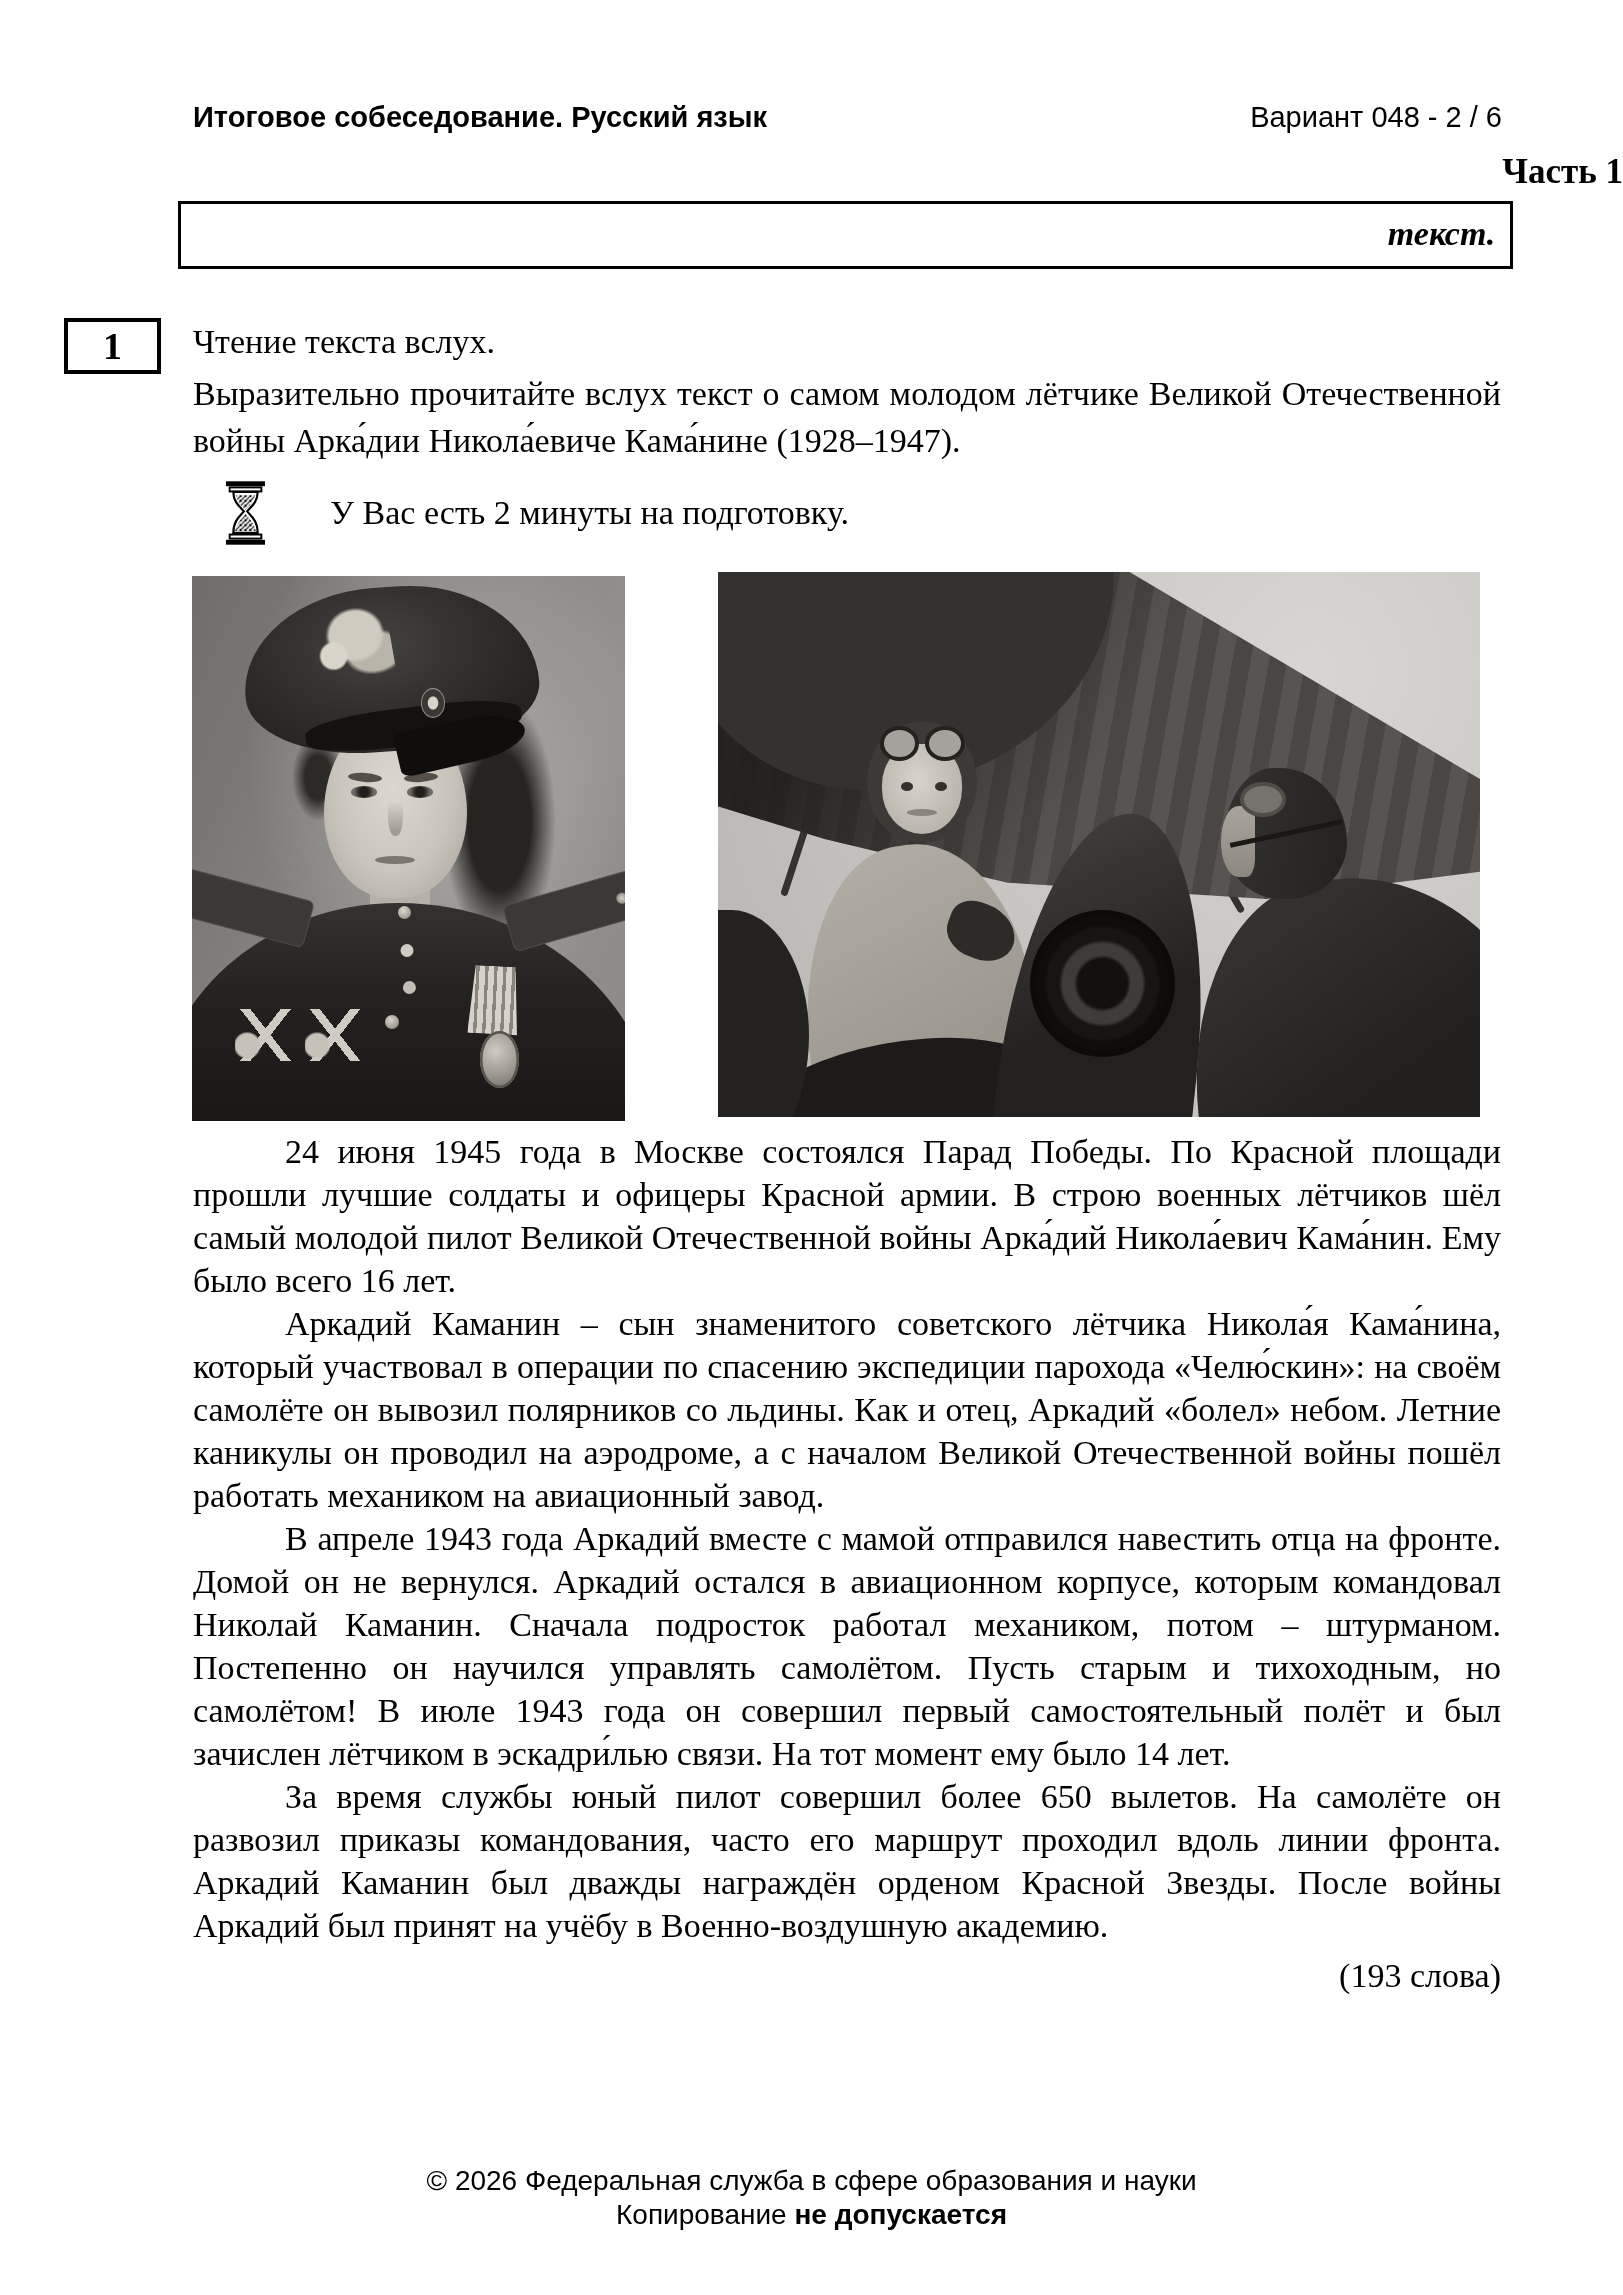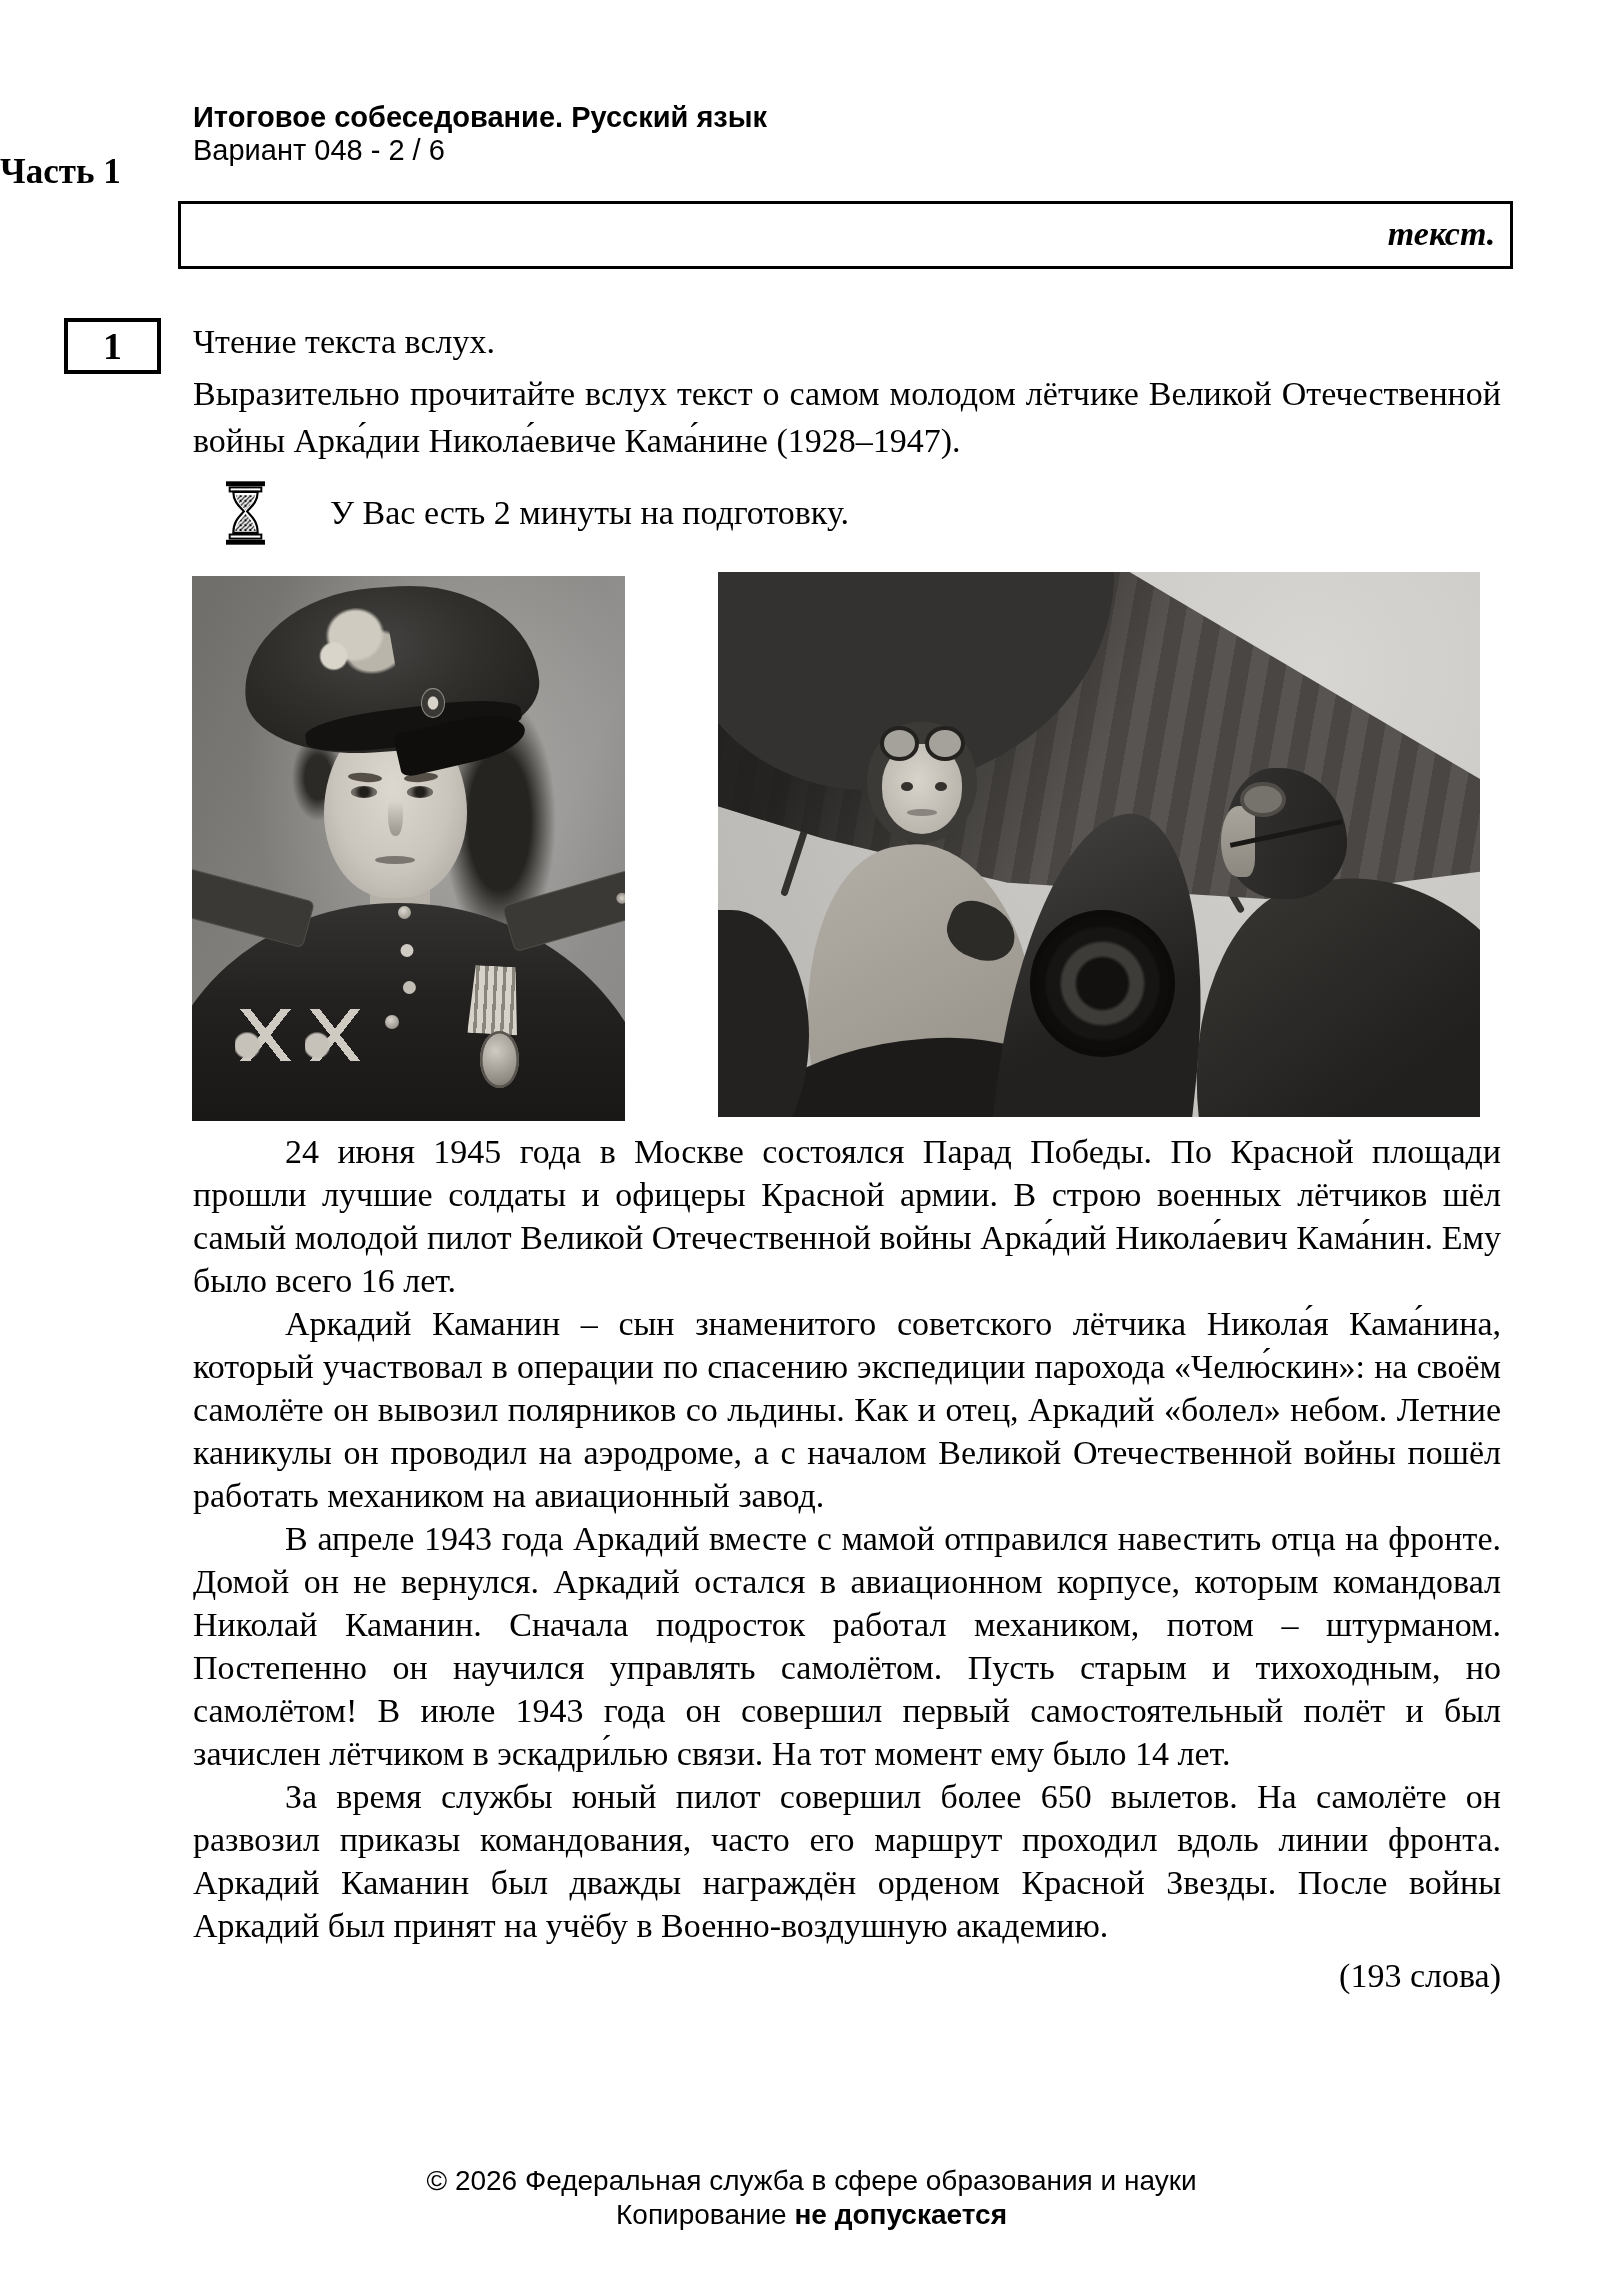--- a/index.html
+++ b/index.html
@@ -4,26 +4,26 @@
 <style>
   html,body{margin:0;padding:0;}
   body{
     width:1623px;height:2295px;position:relative;background:#ffffff;color:#000;
     font-family:"Liberation Serif", serif;overflow:hidden;
   }
 
   
   .header{position:absolute;left:193px;top:101px;width:1309px;display:flex;
     justify-content:space-between;align-items:baseline;
-    font-family:"Liberation Sans", sans-serif;font-size:29px;flex-direction:column;}
+    font-family:"Liberation Sans", sans-serif;font-size:29px;}
   .header-left{font-weight:bold;}
   .header-right{font-weight:normal;}
 
   
-  .part-title{position:absolute;left:0;top:152px;width:100%;text-align:left;
+  .part-title{position:absolute;left:0;top:152px;width:100%;text-align:right;
     font-weight:bold;font-size:35px;}
 
   
   .attention{position:absolute;left:178px;top:201px;width:1335px;box-sizing:border-box;
     border:3.3px solid #000;padding:6.5px 14.7px 9.8px;font-style:italic;font-weight:bold;
     font-size:34px;line-height:46px;}
   .att-line1{text-align:justify;text-align-last:justify;}
   .att-line2{text-align:right;}
 
   

